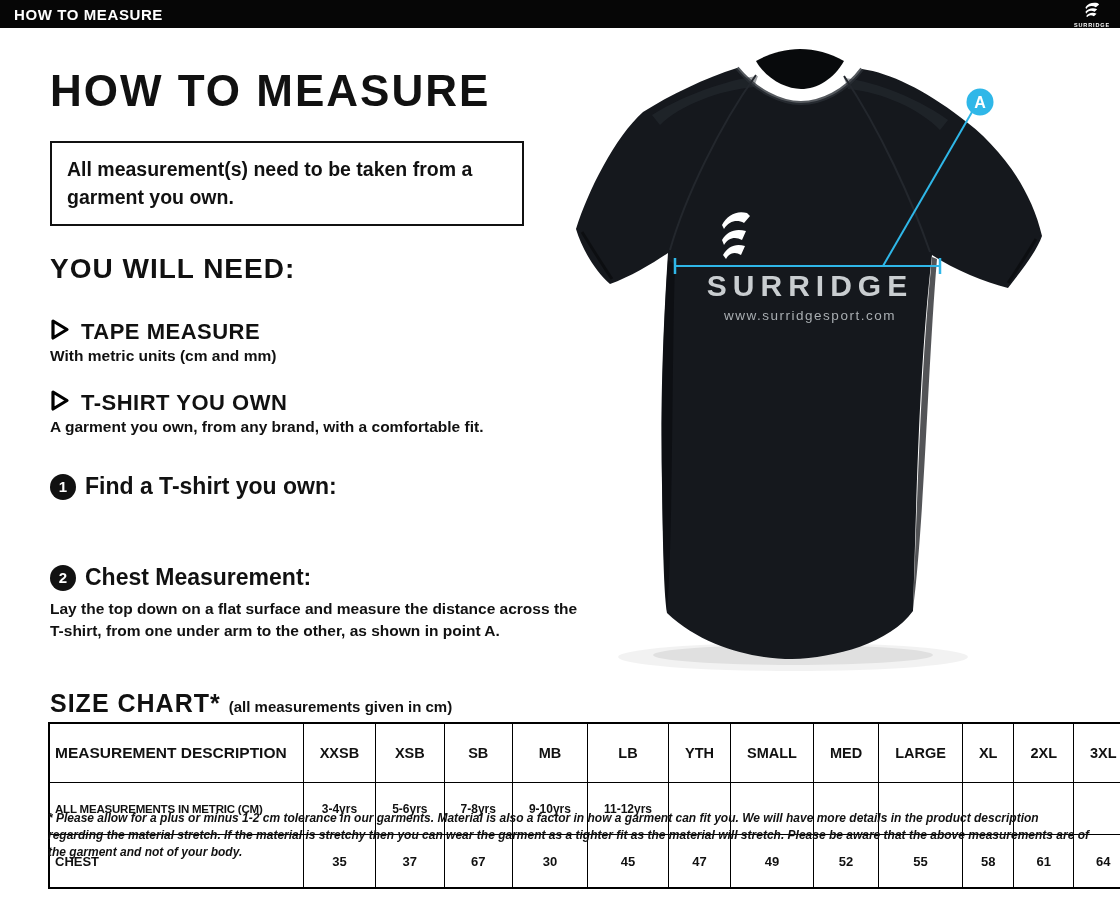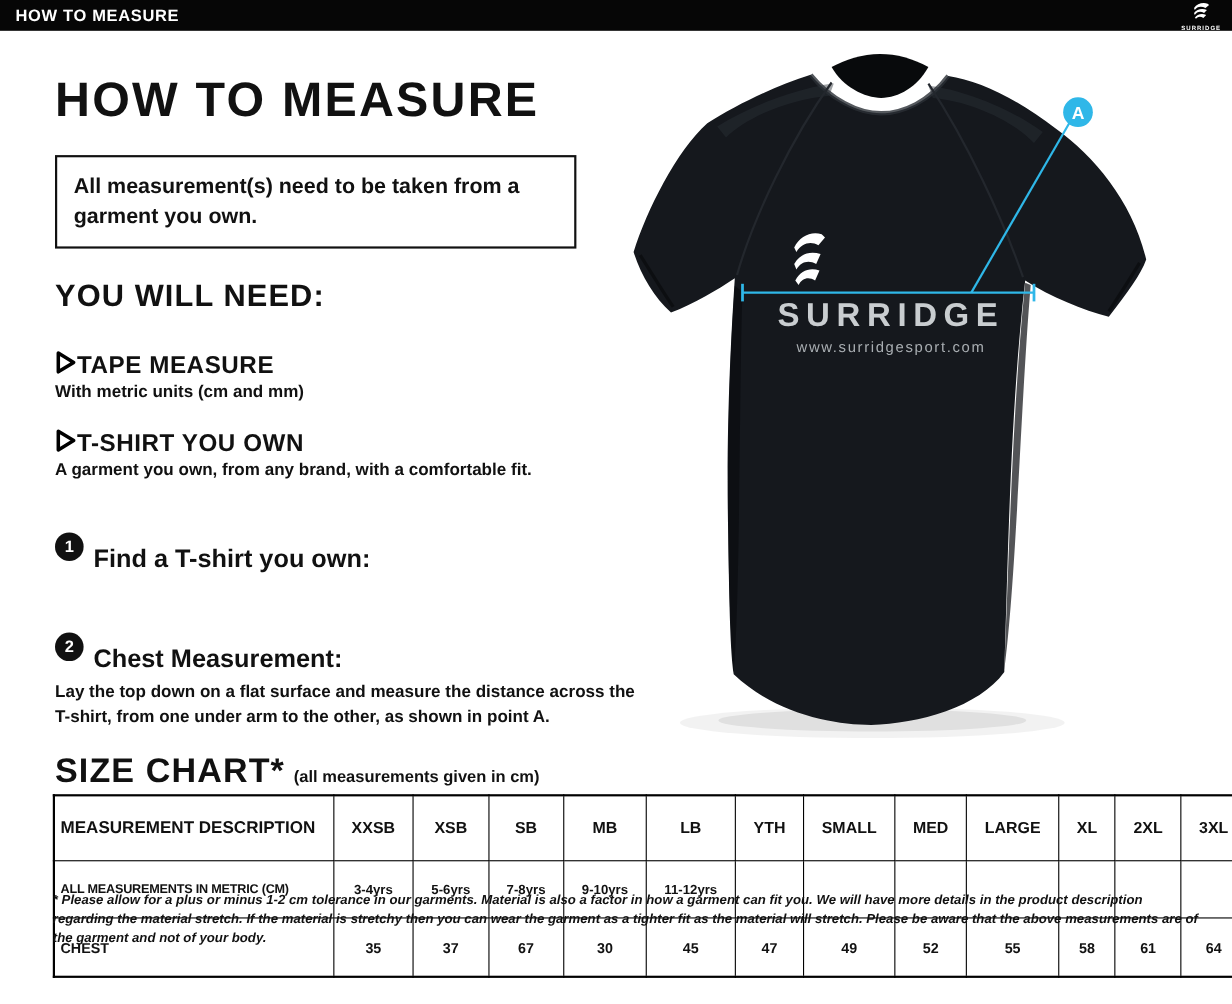--- a/index.html
+++ b/index.html
@@ -12,32 +12,32 @@
   .topbar-title{position:absolute;left:14px;top:6px;color:#fff;font-size:15px;font-weight:bold;letter-spacing:.6px;}
   .topbar-brand{position:absolute;right:7px;top:2px;width:42px;display:flex;flex-direction:column;align-items:center;}
   .topbar-brand-text{color:#fff;font-size:5.5px;font-weight:bold;letter-spacing:.9px;margin-top:1px;}
   
   .page-title{position:absolute;left:50px;top:66px;margin:0;font-size:44px;font-weight:bold;letter-spacing:2px;}
   .notice-box{position:absolute;left:50px;top:141px;width:440px;border:2px solid #111;
     padding:13px 15px;font-size:19.5px;font-weight:bold;line-height:1.42;}
   .ywn-heading{position:absolute;left:50px;top:253px;font-size:28px;font-weight:bold;letter-spacing:1px;}
   .need-item{position:absolute;left:50px;}
   #need-1{top:318px;} #need-2{top:389px;}
-  .need-row{display:flex;align-items:center;}
+  .need-row{display:flex;align-items:center;gap:11px;}
   .need-title{font-size:22px;font-weight:bold;letter-spacing:.5px;}
   .need-desc{font-size:15.5px;font-weight:bold;margin-top:2px;}
   .step{position:absolute;left:50px;}
   #step-1{top:473px;} #step-2{top:564px;}
   .step-row{display:flex;align-items:center;gap:9px;}
   .step-num{width:26px;height:26px;border-radius:50%;background:#111;color:#fff;
     font-size:15px;font-weight:bold;display:flex;align-items:center;justify-content:center;}
-  .step-title{font-size:23px;font-weight:bold;margin-top:21px;}
+  .step-title{font-size:23px;font-weight:bold;}
   .step-desc{font-size:15.5px;font-weight:bold;margin-top:7px;width:545px;line-height:1.45;}
   .size-chart-heading{position:absolute;left:50px;top:666px;display:flex;align-items:baseline;gap:8px;}
-  .size-chart-heading .main{font-size:31px;font-weight:bold;letter-spacing:1px;}
+  .size-chart-heading .main{font-size:25px;font-weight:bold;letter-spacing:1px;}
   .size-chart-heading .sub{font-size:15px;font-weight:bold;margin-top:32px;}
   
   table.size-table{position:absolute;left:48px;top:722px;border-collapse:collapse;table-layout:fixed;
     border:2px solid #000;}
   table.size-table td{border:1.5px solid #000;text-align:center;padding:16px;overflow:hidden;white-space:nowrap;}
   tr.hdr td{height:26px;font-size:14.5px;font-weight:bold;}
   tr.hdr td.lbl{font-size:15.5px;}
   tr.r2 td{height:19px;font-size:12px;font-weight:bold;margin-top:20px;}
   tr.r2 td.lbl{font-size:11.5px;letter-spacing:-.2px;}
   tr.r3 td{height:20px;font-size:13px;font-weight:bold;}

